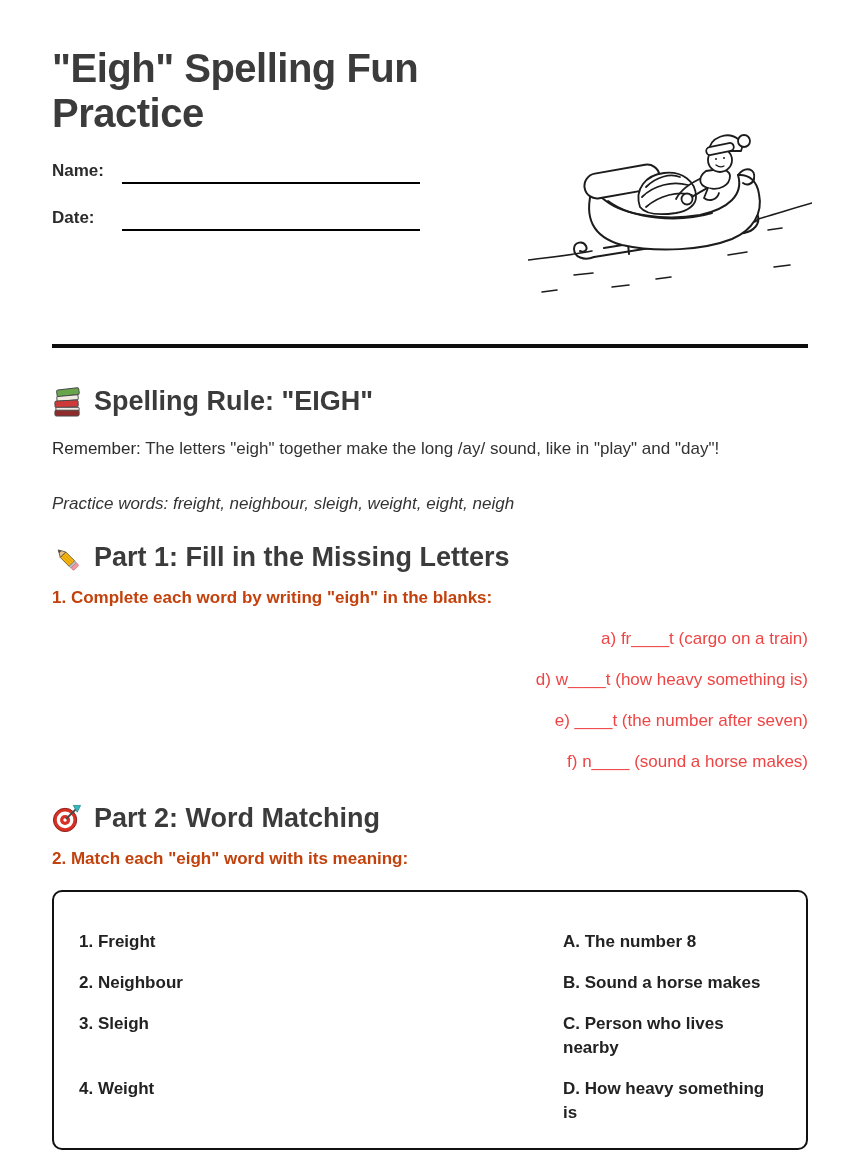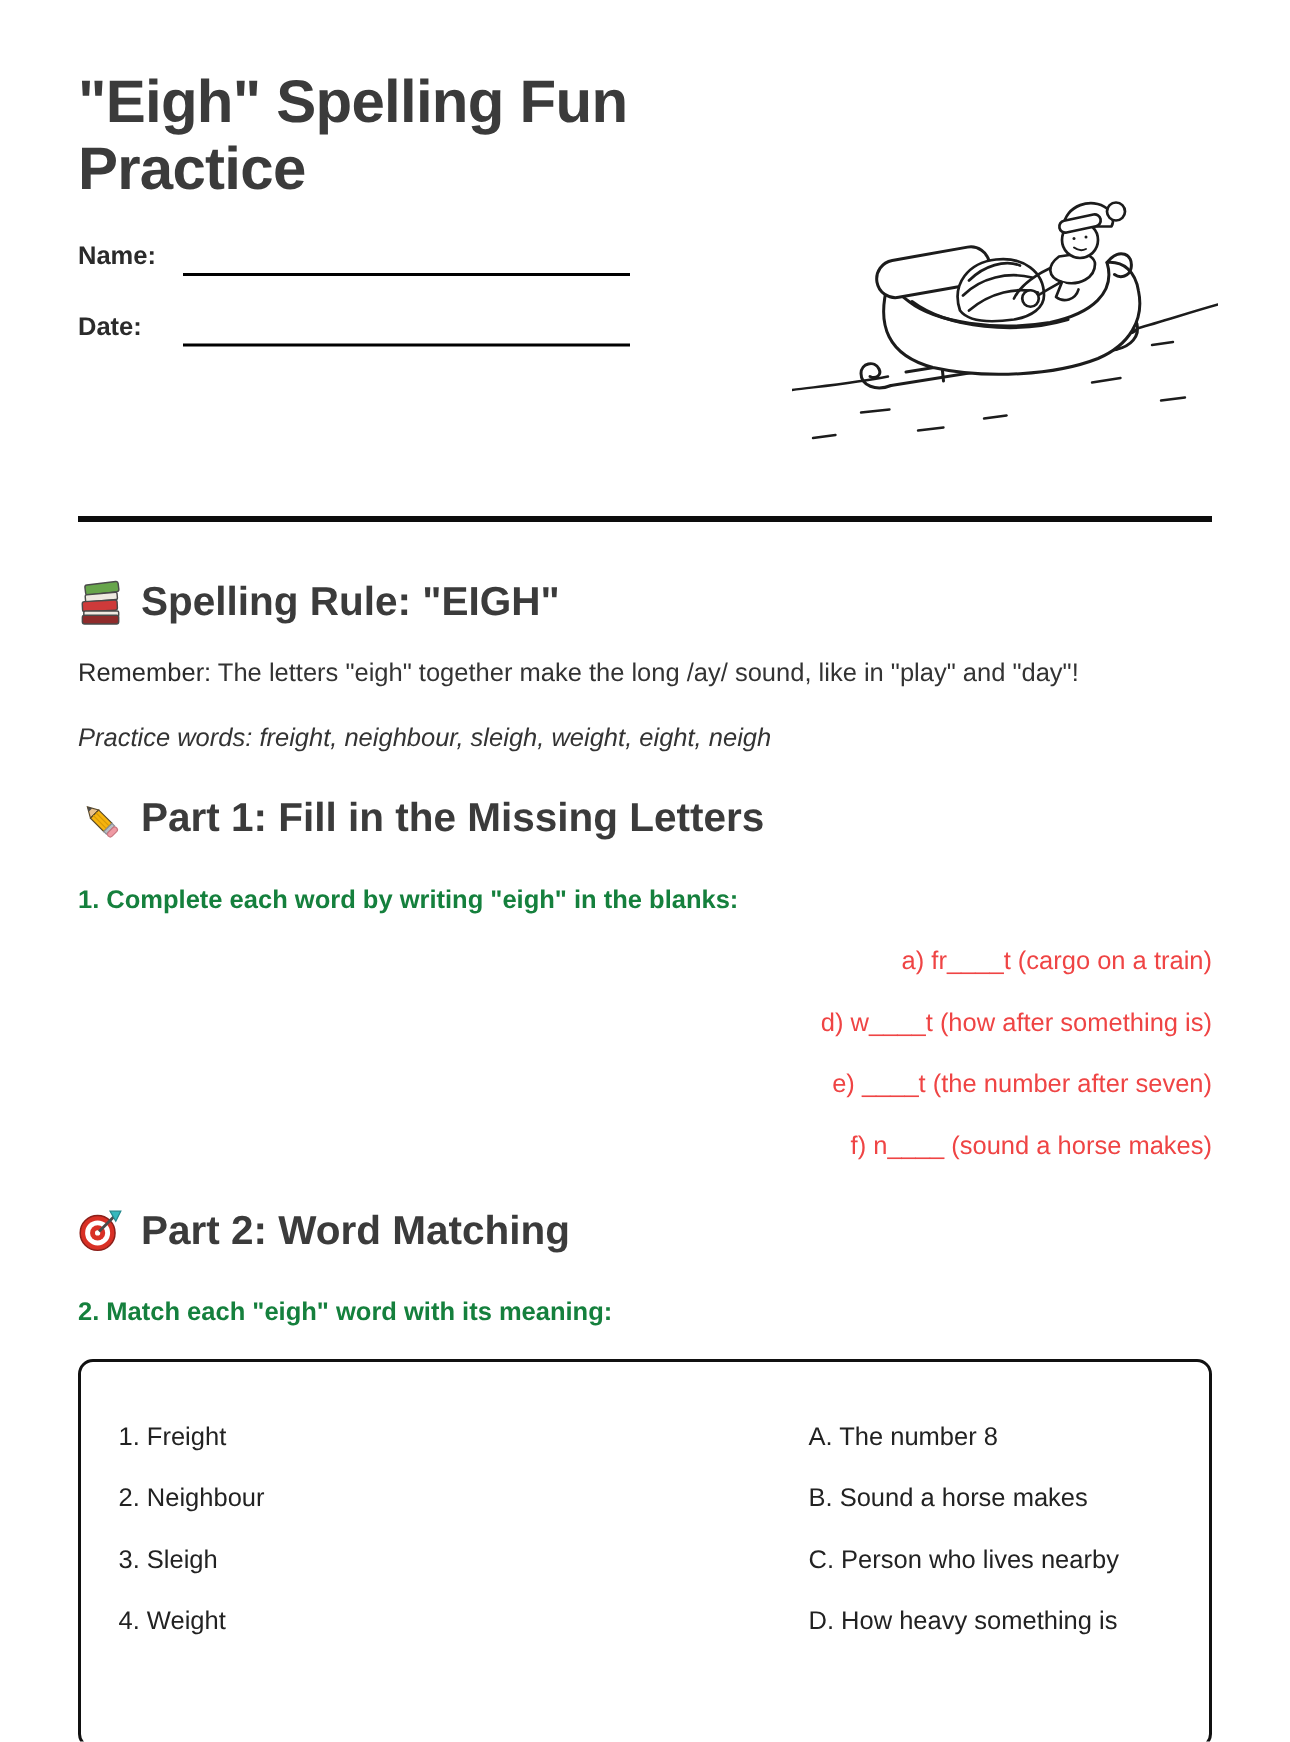--- a/index.html
+++ b/index.html
@@ -61,41 +61,42 @@
     line-height: 34px;
     font-weight: 700;
     color: #3b3b3b;
     display: flex;
     align-items: center;
   }
   h2 .hicon { width: 31px; height: 31px; margin-right: 11px; flex: 0 0 auto; }
   h2 .hicon svg { width: 100%; height: 100%; display: block; }
   p.body-line { margin-top: 19px; font-size: 17px; line-height: 24px; color: #333333; }
   p.body-line .lead { font-weight: 400; color: #2b2b2b; }
-  p.italic-line { margin-top: 19px; font-size: 17px; line-height: 24px; font-style: italic; color: #333333; }
+  p.italic-line { margin-top: 31px; font-size: 17px; line-height: 24px; font-style: italic; color: #333333; }
   h2.part1-heading { margin-top: 24px; align-items: flex-end; }
   h2.part2-heading { margin-top: 27px; }
-  p.instruction { margin-top: 26px; font-size: 17px; line-height: 24px; font-weight: 700; color: #15803d; }
+  p.instruction { margin-top: 12px; font-size: 17px; line-height: 24px; font-weight: 700; color: #c2410c; }
   p.fill-item { margin-top: 17px; font-size: 17px; line-height: 24px; color: #ef4444; text-align: right; }
   .match-box {
     margin-top: 19px;
     width: 756px;
     height: 260px;
     border: 2px solid #111111;
     border-radius: 10px;
     padding: 38px 25px 30px 25px;
   }
   .match-row {
     display: grid;
     grid-template-columns: 460px 1fr;
     margin-bottom: 17px;
     font-size: 17px;
     line-height: 24px;
-    font-weight: 400;
+    font-weight: 700;
     color: #222222;
+    gap: 24px;
   }
 </style>
 </head>
 <body>
 
 <div class="page">
 
   <h1 class="title">"Eigh" Spelling Fun Practice</h1>
 
   <div class="fields">
@@ -202,21 +203,21 @@
           <line x1="10" y1="17.8" x2="23" y2="17.8" stroke="#d79a08"></line>
           <rect x="23" y="12.5" width="2.5" height="8" fill="#b9bec4" stroke="#8a8f94"></rect>
           <rect x="25.5" y="12.5" width="3.8" height="8" rx="1.8" fill="#ef9aa4" stroke="#c97781"></rect>
         </g>
       </svg>
     </span>
     <span>Part 1: Fill in the Missing Letters</span>
   </h2>
   <p class="instruction">1. Complete each word by writing "eigh" in the blanks:</p>
   <p class="fill-item">a) fr____t (cargo on a train)</p>
-  <p class="fill-item">d) w____t (how after something is)</p>
+  <p class="fill-item">d) w____t (how heavy something is)</p>
   <p class="fill-item">e) ____t (the number after seven)</p>
   <p class="fill-item">f) n____ (sound a horse makes)</p>
 
   <h2 class="section-heading part2-heading">
     <span class="hicon">
       <svg viewBox="0 0 32 32">
         <circle cx="13.5" cy="17.5" r="12" fill="#d93025" stroke="#8a1f1a" stroke-width="1"></circle>
         <circle cx="13.5" cy="17.5" r="8.6" fill="#ffffff"></circle>
         <circle cx="13.5" cy="17.5" r="5.2" fill="#d93025"></circle>
         <circle cx="13.5" cy="17.5" r="1.8" fill="#ffffff"></circle>

